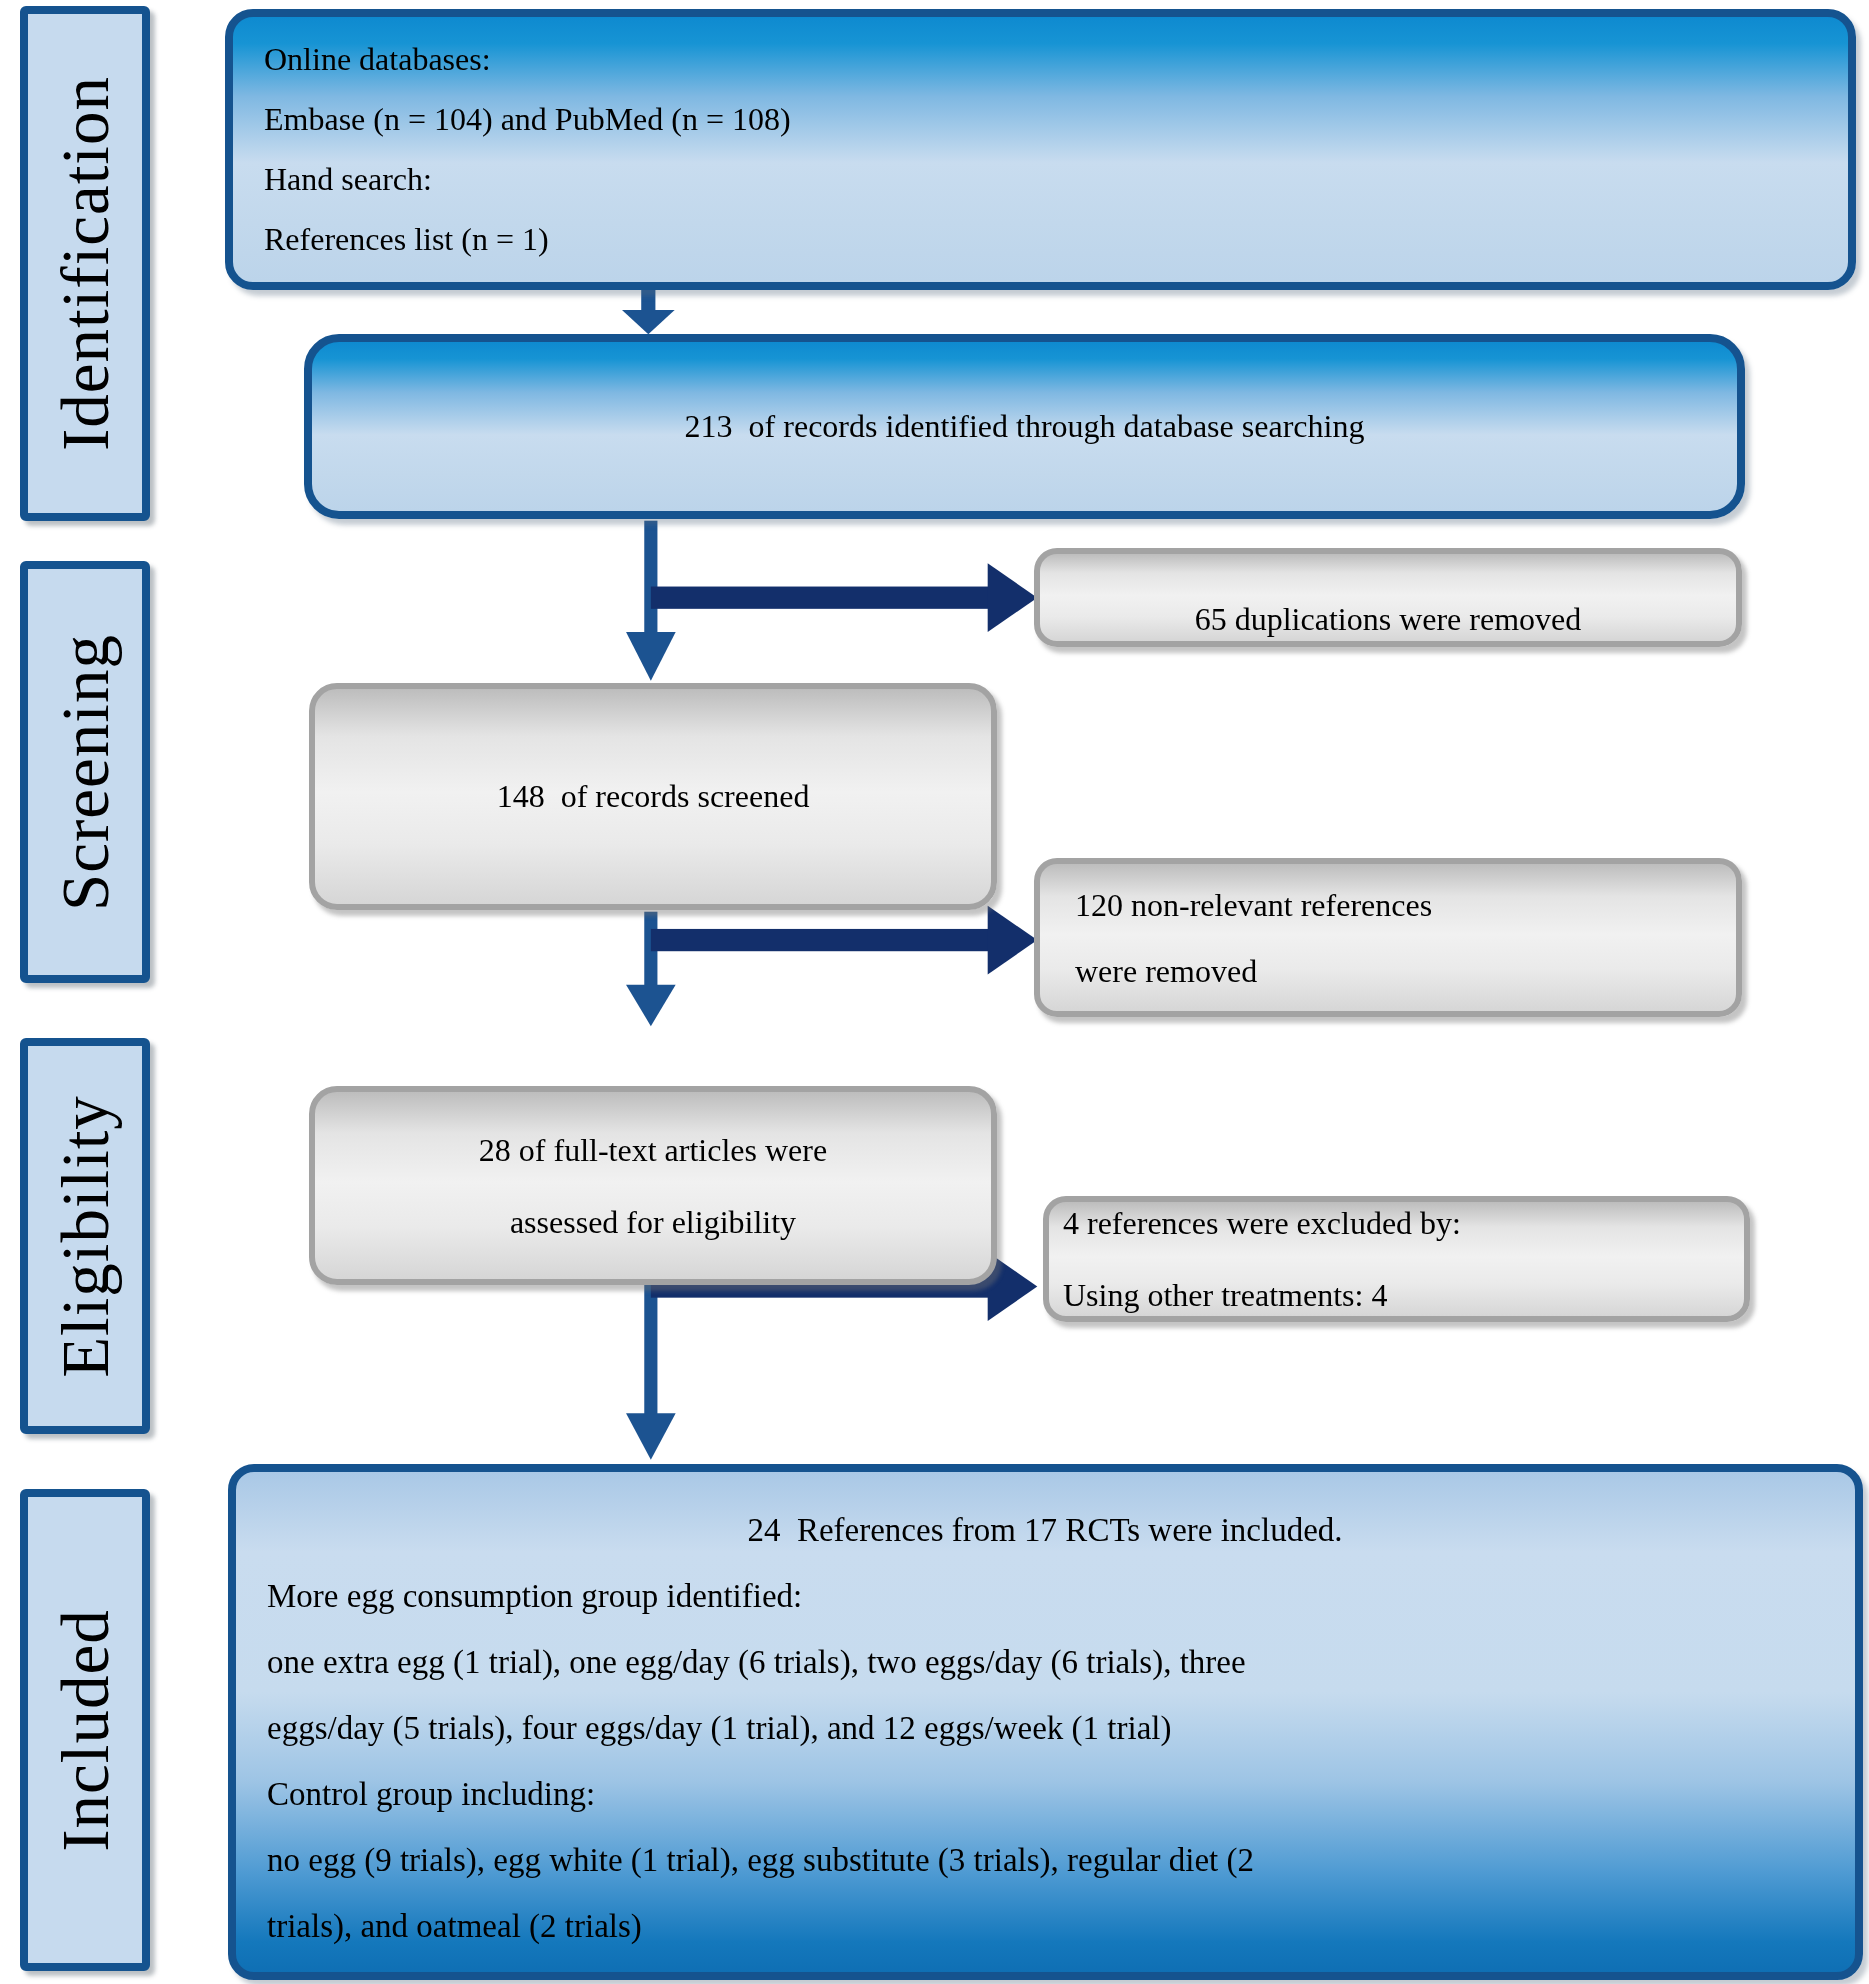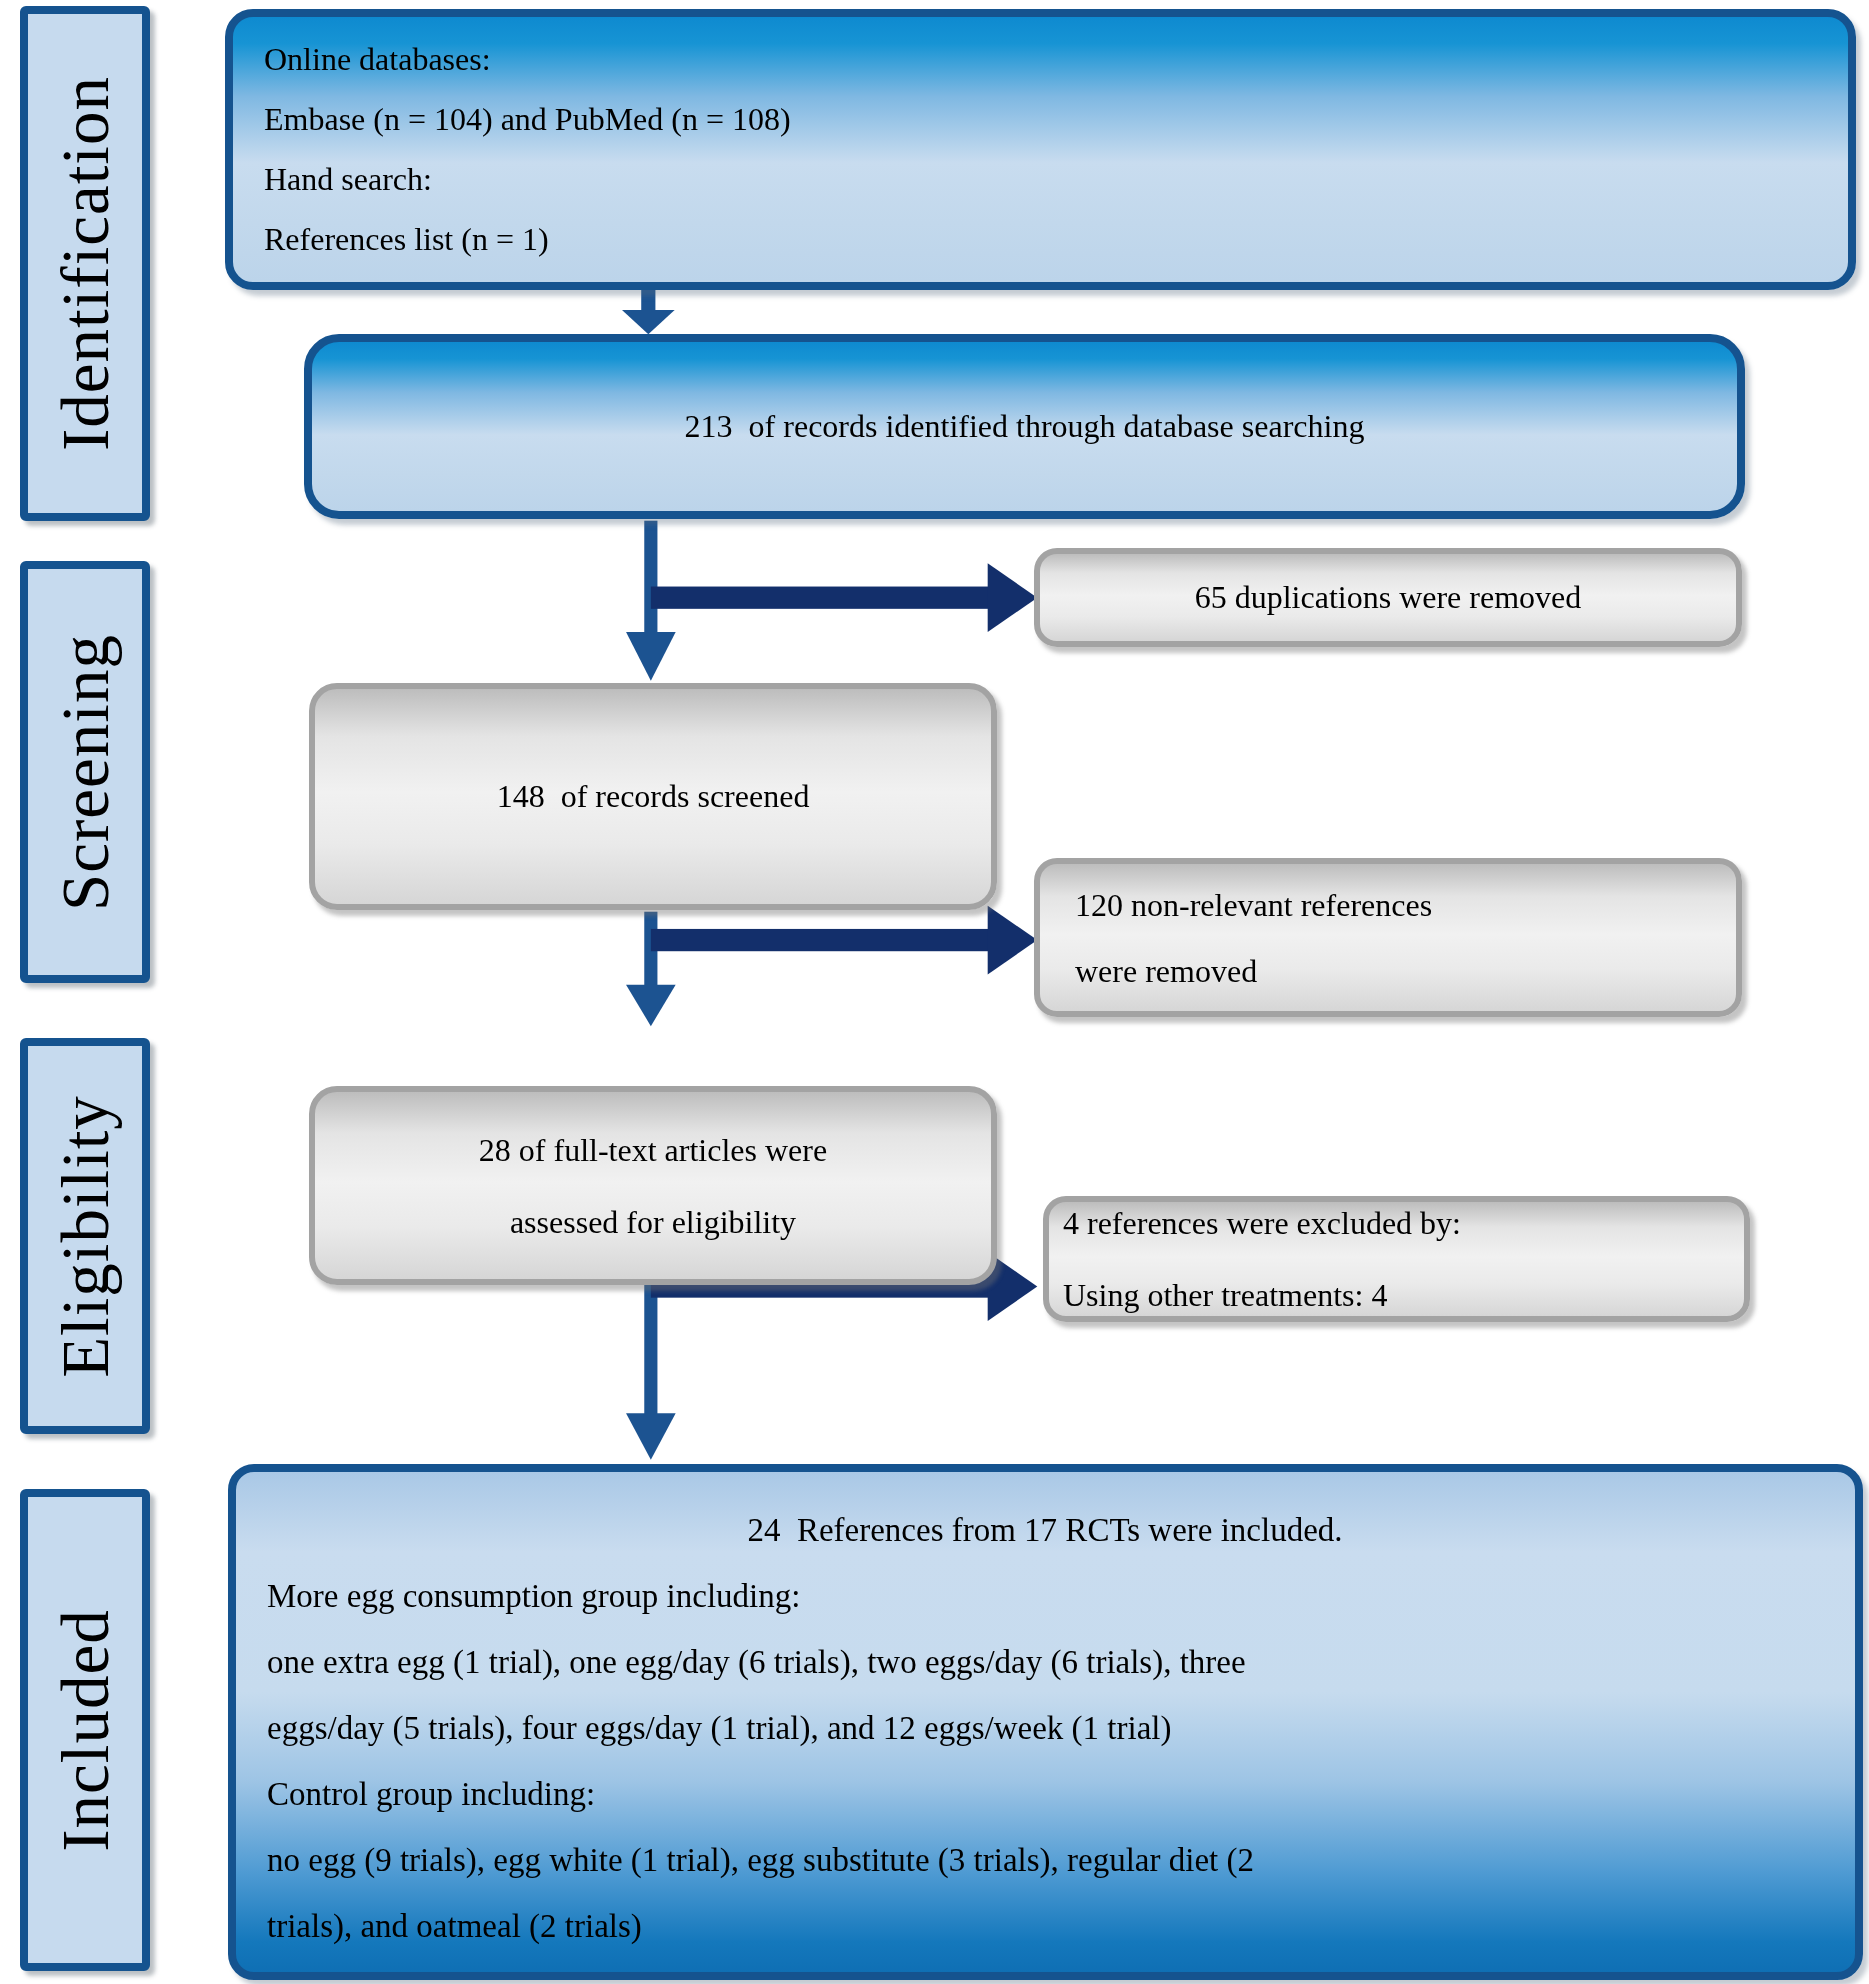--- a/index.html
+++ b/index.html
@@ -95,21 +95,21 @@
     <div class="t bold" style="line-height:60px;">Online databases:</div>
     <div class="t" style="line-height:60px;">Embase (n = 104) and PubMed (n = 108)</div>
     <div class="t bold" style="line-height:60px;">Hand search:</div>
     <div class="t" style="line-height:60px;">References list (n = 1)</div>
   </div>
 
   <div class="box blue tc" style="left:304px;top:334px;width:1441px;height:185px;border-radius:35px;padding:0 30px;">
     <div class="t">213  of records identified through database searching</div>
   </div>
 
-  <div class="box gray tc" style="left:1034px;top:548px;width:708px;height:99px;padding:0 20px;">
+  <div class="box gray tc" style="left:1034px;top:548px;width:708px;height:99px;padding:0 20px;justify-content:flex-end;">
     <div class="t">65 duplications were removed</div>
   </div>
 
   <div class="box gray tc" style="left:309px;top:683px;width:688px;height:227px;border-radius:28px;padding:0 25px;">
     <div class="t">148  of records screened</div>
   </div>
 
   <div class="box gray" style="left:1034px;top:858px;width:708px;height:159px;padding:0 20px 0 35px;">
     <div class="t" style="line-height:66px;">120 non-relevant references
 were removed</div>
@@ -120,21 +120,21 @@
 assessed for eligibility</div>
   </div>
 
   <div class="box gray" style="left:1043px;top:1196px;width:707px;height:126px;padding:0 20px 0 14px;">
     <div class="t" style="line-height:72px;">4 references were excluded by:
 Using other treatments: 4</div>
   </div>
 
   <div class="box blue included-grad" style="left:228px;top:1464px;width:1635px;height:516px;border-radius:26px;justify-content:flex-start;padding:25px 32px 0 31px;">
     <div class="t tc" style="font-size:33px;line-height:66px;">24  References from 17 RCTs were included.</div>
-    <div class="t bold" style="font-size:33px;line-height:66px;">More egg consumption group including:</div>
+    <div class="t bold" style="font-size:33px;line-height:66px;">More egg consumption group identified:</div>
     <div class="t" style="font-size:33px;line-height:66px;">one extra egg (1 trial), one egg/day (6 trials), two eggs/day (6 trials), three
 eggs/day (5 trials), four eggs/day (1 trial), and 12 eggs/week (1 trial)</div>
     <div class="t bold" style="font-size:33px;line-height:66px;">Control group including:</div>
     <div class="t" style="font-size:33px;line-height:66px;">no egg (9 trials), egg white (1 trial), egg substitute (3 trials), regular diet (2
 trials), and oatmeal (2 trials)</div>
   </div>
 
 </div>
 
 

